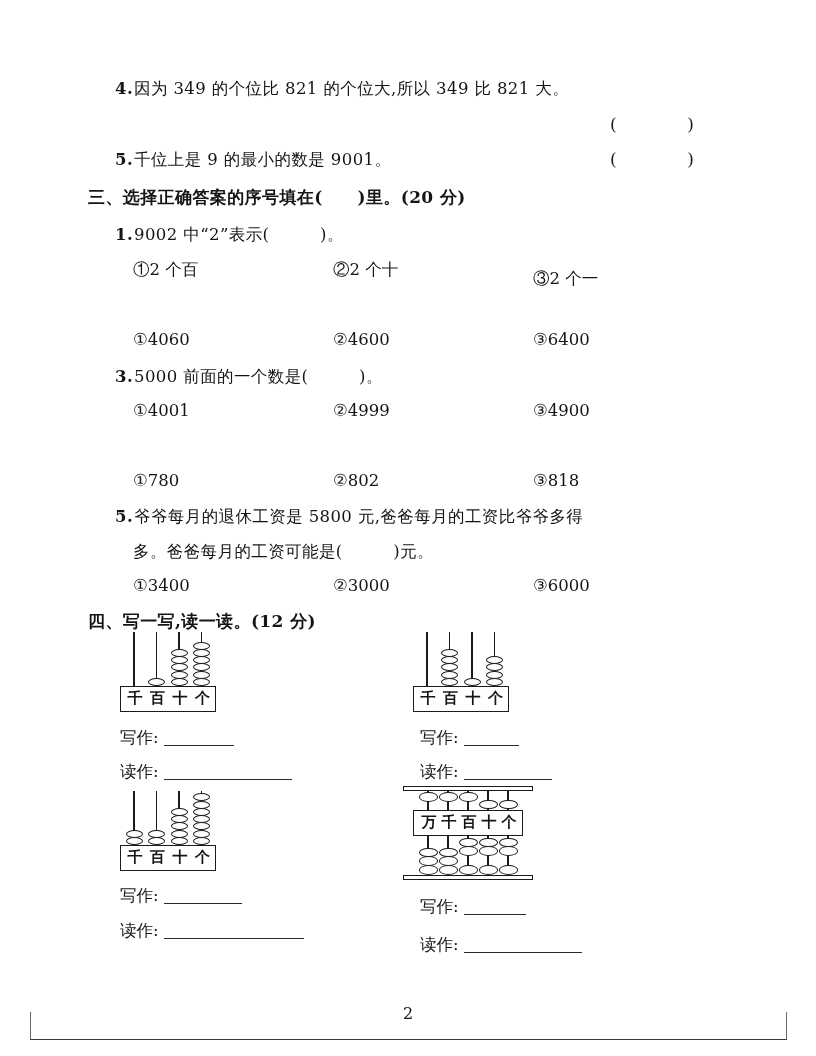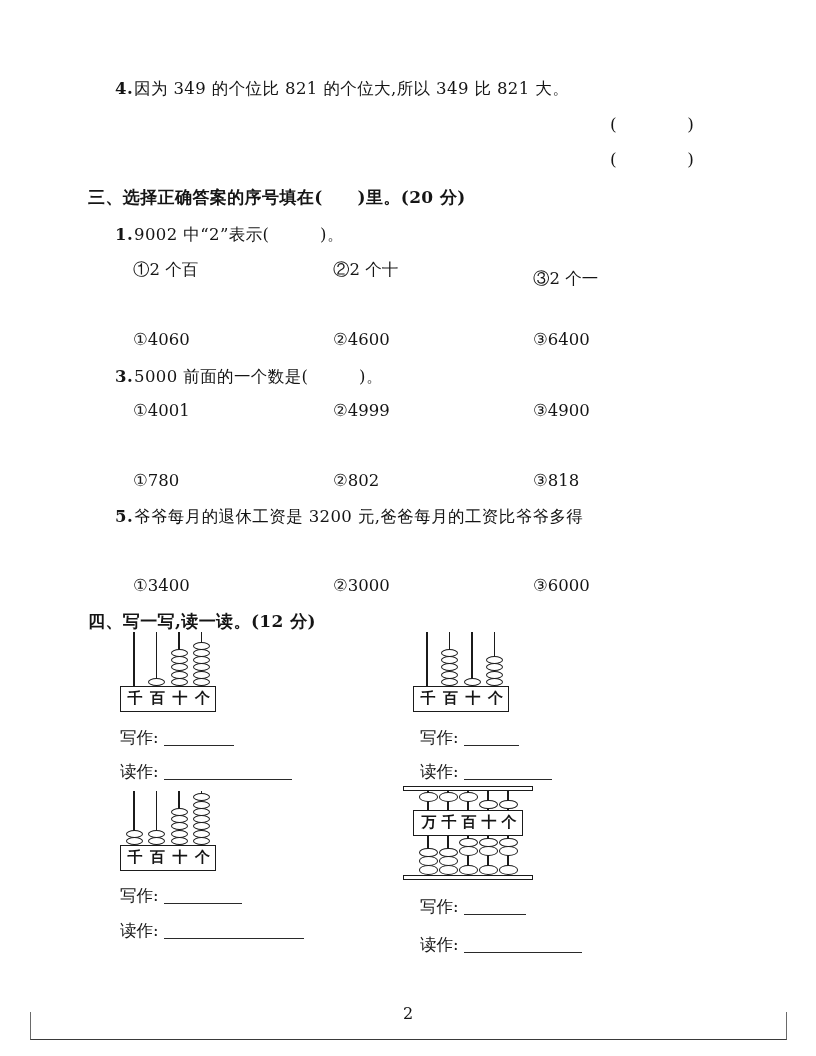--- a/index.html
+++ b/index.html
@@ -34,20 +34,23 @@
 <div class="page">
 
   <div class="qline" style="top:78px;left:115px">
     <span class="qnum">4.</span><span>因为 349 的个位比 821 的个位大,所以 349 比 821 大。</span>
   </div>
   <div class="brk" style="top:114px">
     <span>(</span>
     <span>)</span>
   </div>
 
+  <div class="qline" style="top:149px;left:115px">
+    <span class="qnum">5.</span><span>千位上是 9 的最小的数是 9001。</span>
+  </div>
   <div class="brk" style="top:149px">
     <span>(</span>
     <span>)</span>
   </div>
 
   <div class="qline sec" style="top:186px;left:88px">三、选择正确答案的序号填在(　　)里。(20 分)</div>
 
   <div class="qline" style="top:224px;left:115px">
     <span class="qnum">1.</span><span>9002 中“2”表示(　　　)。</span>
   </div>
@@ -64,22 +67,23 @@
   </div>
   <div class="opt" style="top:401px;left:133px">①4001</div>
   <div class="opt" style="top:401px;left:333px">②4999</div>
   <div class="opt" style="top:401px;left:533px">③4900</div>
 
   <div class="opt" style="top:471px;left:133px">①780</div>
   <div class="opt" style="top:471px;left:333px">②802</div>
   <div class="opt" style="top:471px;left:533px">③818</div>
 
   <div class="qline" style="top:506px;left:115px">
-    <span class="qnum">5.</span><span>爷爷每月的退休工资是 3200 元,爸爸每月的工资比爷爷多得</span>
-  </div>
+    <span class="qnum">5.</span><span>爷爷每月的退休工资是 5800 元,爸爸每月的工资比爷爷多得</span>
+  </div>
+  <div class="qline" style="top:541px;left:133px">多。爸爸每月的工资可能是(　　　)元。</div>
   <div class="opt" style="top:576px;left:133px">①3400</div>
   <div class="opt" style="top:576px;left:333px">②3000</div>
   <div class="opt" style="top:576px;left:533px">③6000</div>
 
   <div class="qline sec" style="top:610px;left:88px">四、写一写,读一读。(12 分)</div>
 
   <div class="abacus abacus-counter" style="left:120px;top:632px">
       <div class="rod" style="left: 13.15px; top: 0px; height: 54px;"></div>
       <div class="rod" style="left: 35.65px; top: 0px; height: 54px;"></div>
       <div class="rod" style="left: 58.15px; top: 0px; height: 54px;"></div>

